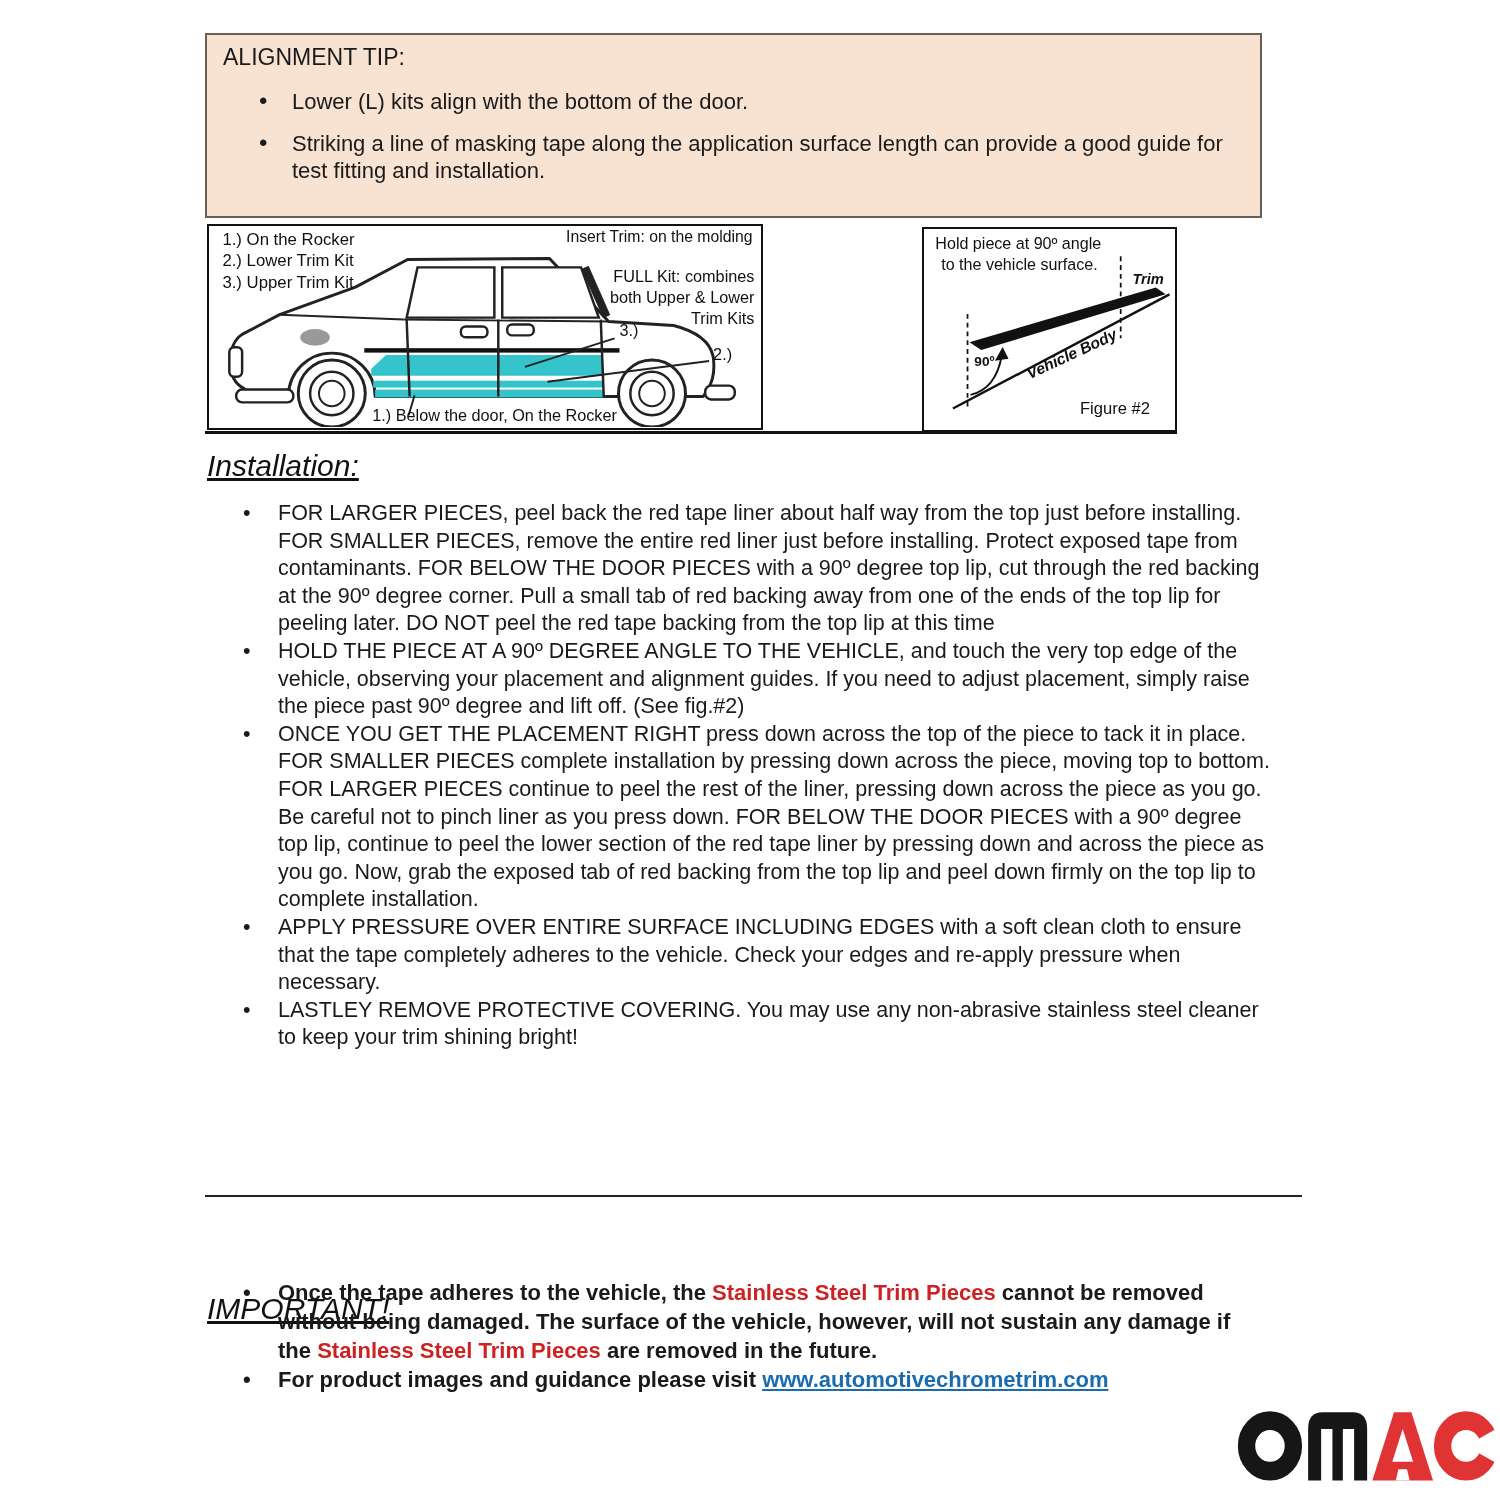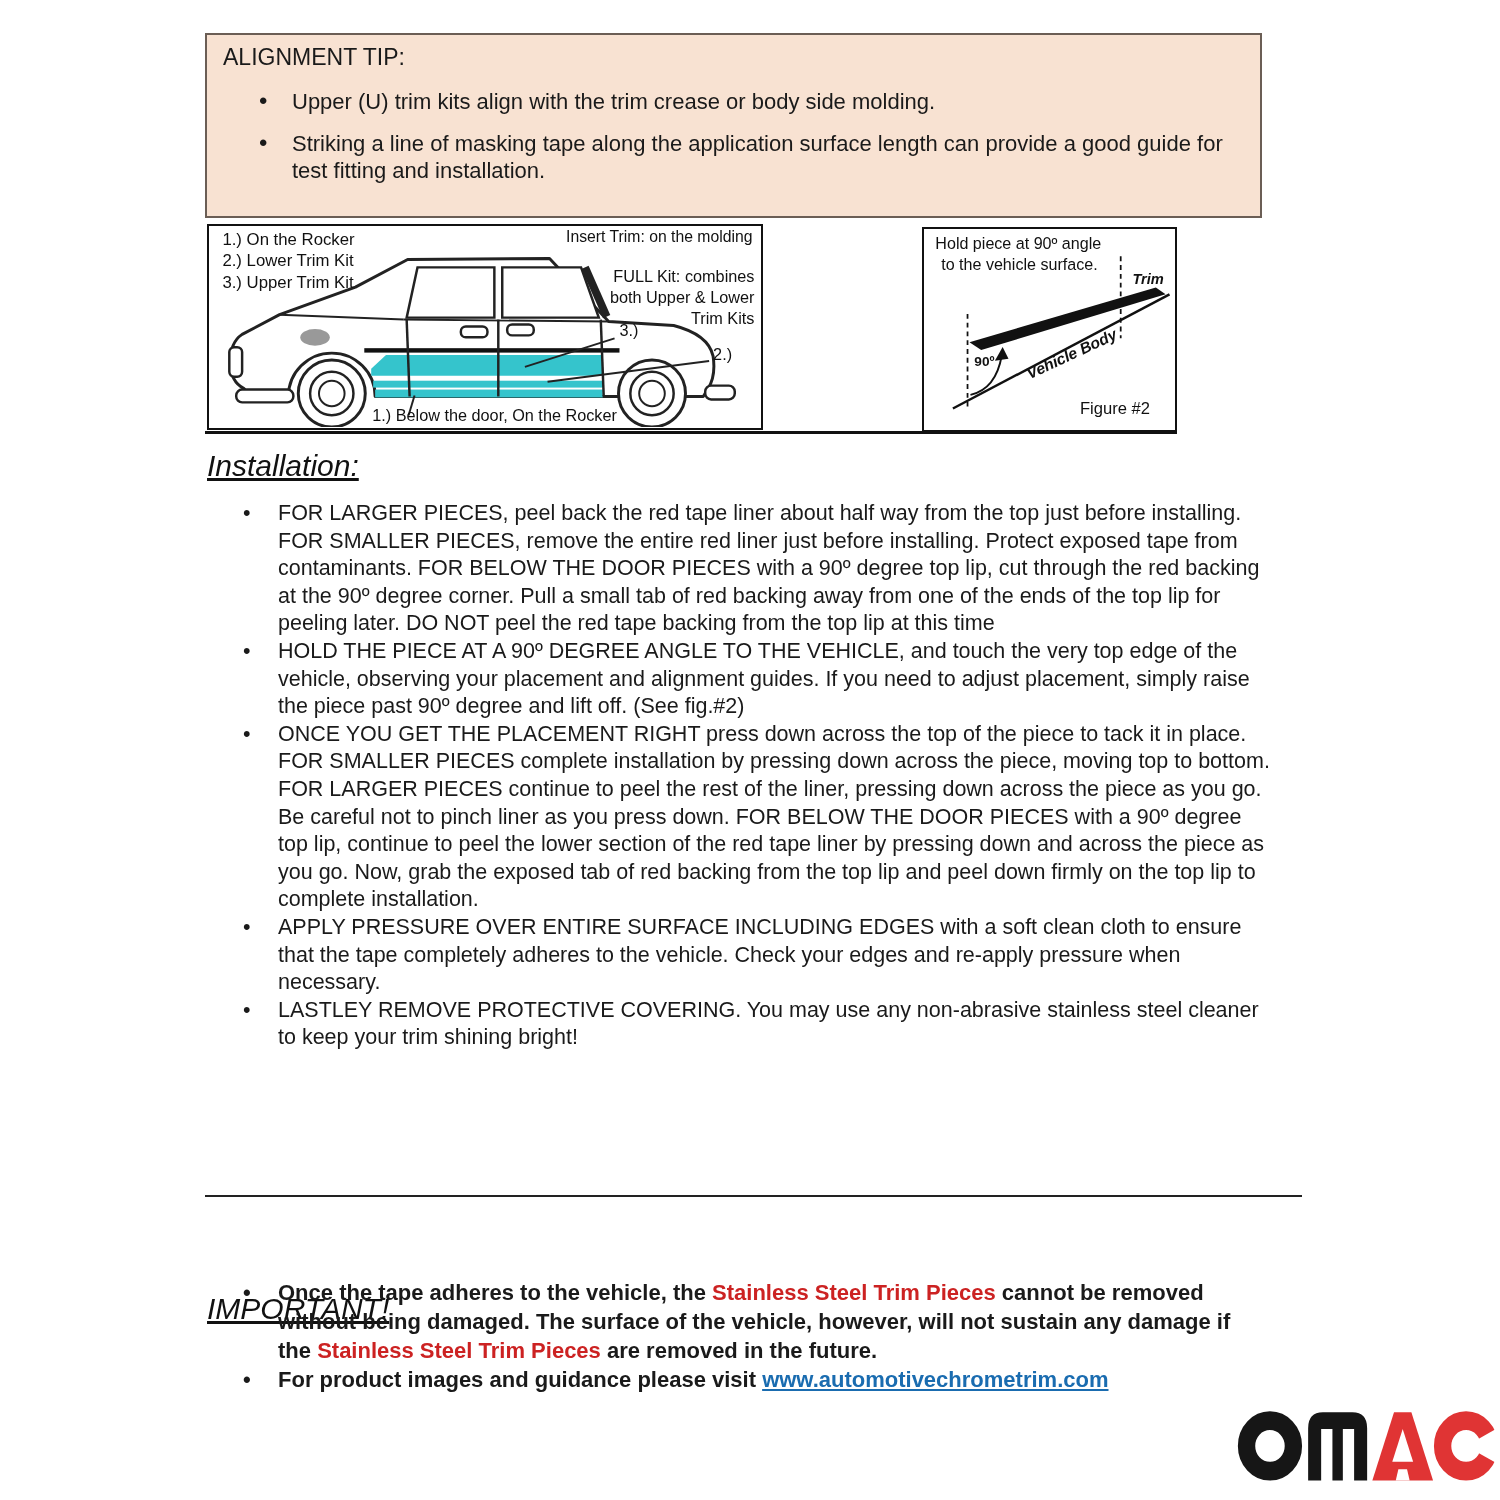--- a/index.html
+++ b/index.html
@@ -56,21 +56,21 @@
   .logo{position:absolute;left:1237px;top:1402px;width:262px;height:86px;}
 </style>
 </head>
 <body>
 
 <div class="page">
 
   <section class="tip-box">
     <h2 class="tip-title">ALIGNMENT TIP:</h2>
     <ul>
-      <li><span>Upper (U) trim kits align with the trim crease or body side molding.</span></li>
+      <li><span>Lower (L) kits align with the bottom of the door.</span></li>
       <li><span>Striking a line of masking tape along the application surface length can provide a good guide for test fitting and installation.</span></li>
     </ul>
   </section>
 
   <figure class="car-box">
     <svg width="551" height="201" viewBox="0 0 556 204">
 
       <path d="M34,165 Q20,158 20,138 Q20,118 32,110 L70,90 L147,62 L200,34 L344,33 L404,97 L470,101 Q505,110 510,132 Q513,152 505,165 L500,173 L482,173 A44,44 0 0 0 414,173 L167,173 A44,44 0 0 0 79,173 L40,173 Z" fill="#ffffff" stroke="#222" stroke-width="3" stroke-linejoin="round"></path>
 
       <line x1="70" y1="90" x2="196" y2="95" stroke="#222" stroke-width="2"></line>

